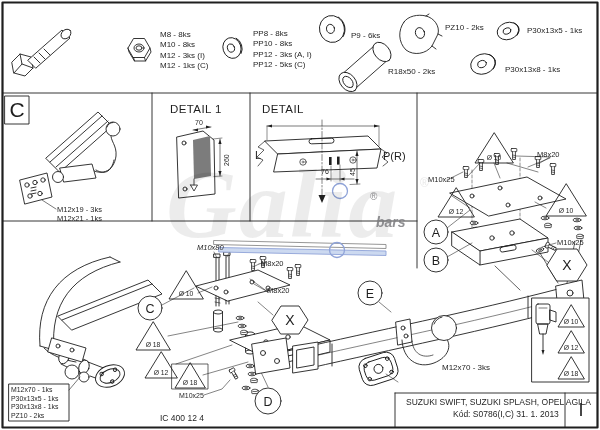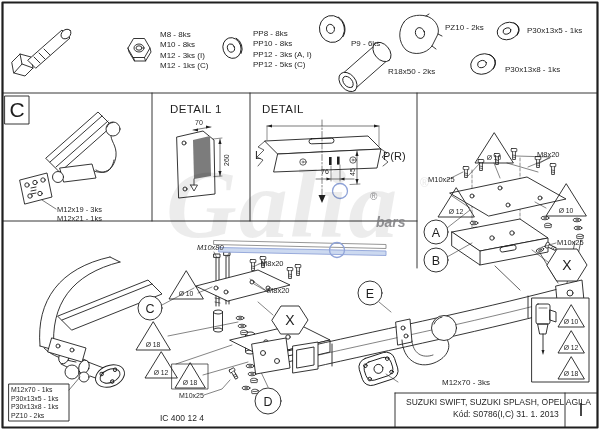--- a/index.html
+++ b/index.html
@@ -444,21 +444,21 @@
   <div>M10 - 8ks</div>
   <div>M12 - 3ks (I)</div>
   <div>M12 - 1ks (C)</div>
 </div>
 <div class="list" style="left:253px;top:29px;">
   <div>PP8 - 8ks</div>
   <div>PP10 - 8ks</div>
   <div>PP12 - 3ks (A, I)</div>
   <div>PP12 - 5ks (C)</div>
 </div>
-<div class="lbl t8" style="left:351px;top:40px;text-align:right;">P9 - 6ks</div>
+<div class="lbl t8" style="left:351px;top:32px;text-align:right;">P9 - 6ks</div>
 <div class="lbl t8" style="left:388px;top:68px;">R18x50 - 2ks</div>
 <div class="lbl t8" style="left:445px;top:24px;">PZ10 - 2ks</div>
 <div class="lbl t8" style="left:527px;top:27px;">P30x13x5 - 1ks</div>
 <div class="lbl t8" style="left:505px;top:66px;">P30x13x8 - 1ks</div>
 
 <div class="lbl panel-letter" style="left:5px;top:99px;">C</div>
 <div class="lbl t75" style="left:57px;top:206px;">M12x19 - 3ks</div>
 <div class="lbl t75" style="left:57px;top:215px;">M12x21 - 1ks</div>
 
 <div class="lbl detail-title" style="left:170px;top:104px;">DETAIL 1</div>
@@ -470,21 +470,21 @@
 <div class="lbl t7" style="left:321px;top:168px;">76</div>
 <div class="lbl t7 rot" style="left:349px;top:176px;">45</div>
 
 <div class="lbl t75" style="left:537px;top:151px;">M8x20</div>
 <div class="lbl t75" style="left:428px;top:176px;">M10x25</div>
 <div class="lbl t75" style="left:557px;top:239px;">M10x25</div>
 <div class="lbl t75" style="left:197px;top:244px;font-style:italic;">M10x80</div>
 <div class="lbl t75" style="left:261px;top:260px;">M8x20</div>
 <div class="lbl t75" style="left:267px;top:287px;">M8x20</div>
 <div class="lbl t7" style="left:179px;top:392px;">M10x25</div>
-<div class="lbl t8" style="left:396px;top:379px;padding-left:46px;">M12x70 - 3ks</div>
+<div class="lbl t8" style="left:396px;top:364px;padding-left:46px;">M12x70 - 3ks</div>
 
 <div class="kitbox">
   <div>M12x70 - 1ks</div>
   <div>P30x13x5 - 1ks</div>
   <div>P30x13x8 - 1ks</div>
   <div>PZ10 - 2ks</div>
 </div>
 
 <div class="lbl t85" style="left:160px;top:414px;">IC 400 12 4</div>
 <div class="lbl t85" style="left:406px;top:398px;">SUZUKI SWIFT, SUZUKI SPLASH, OPEL AGILA</div>

